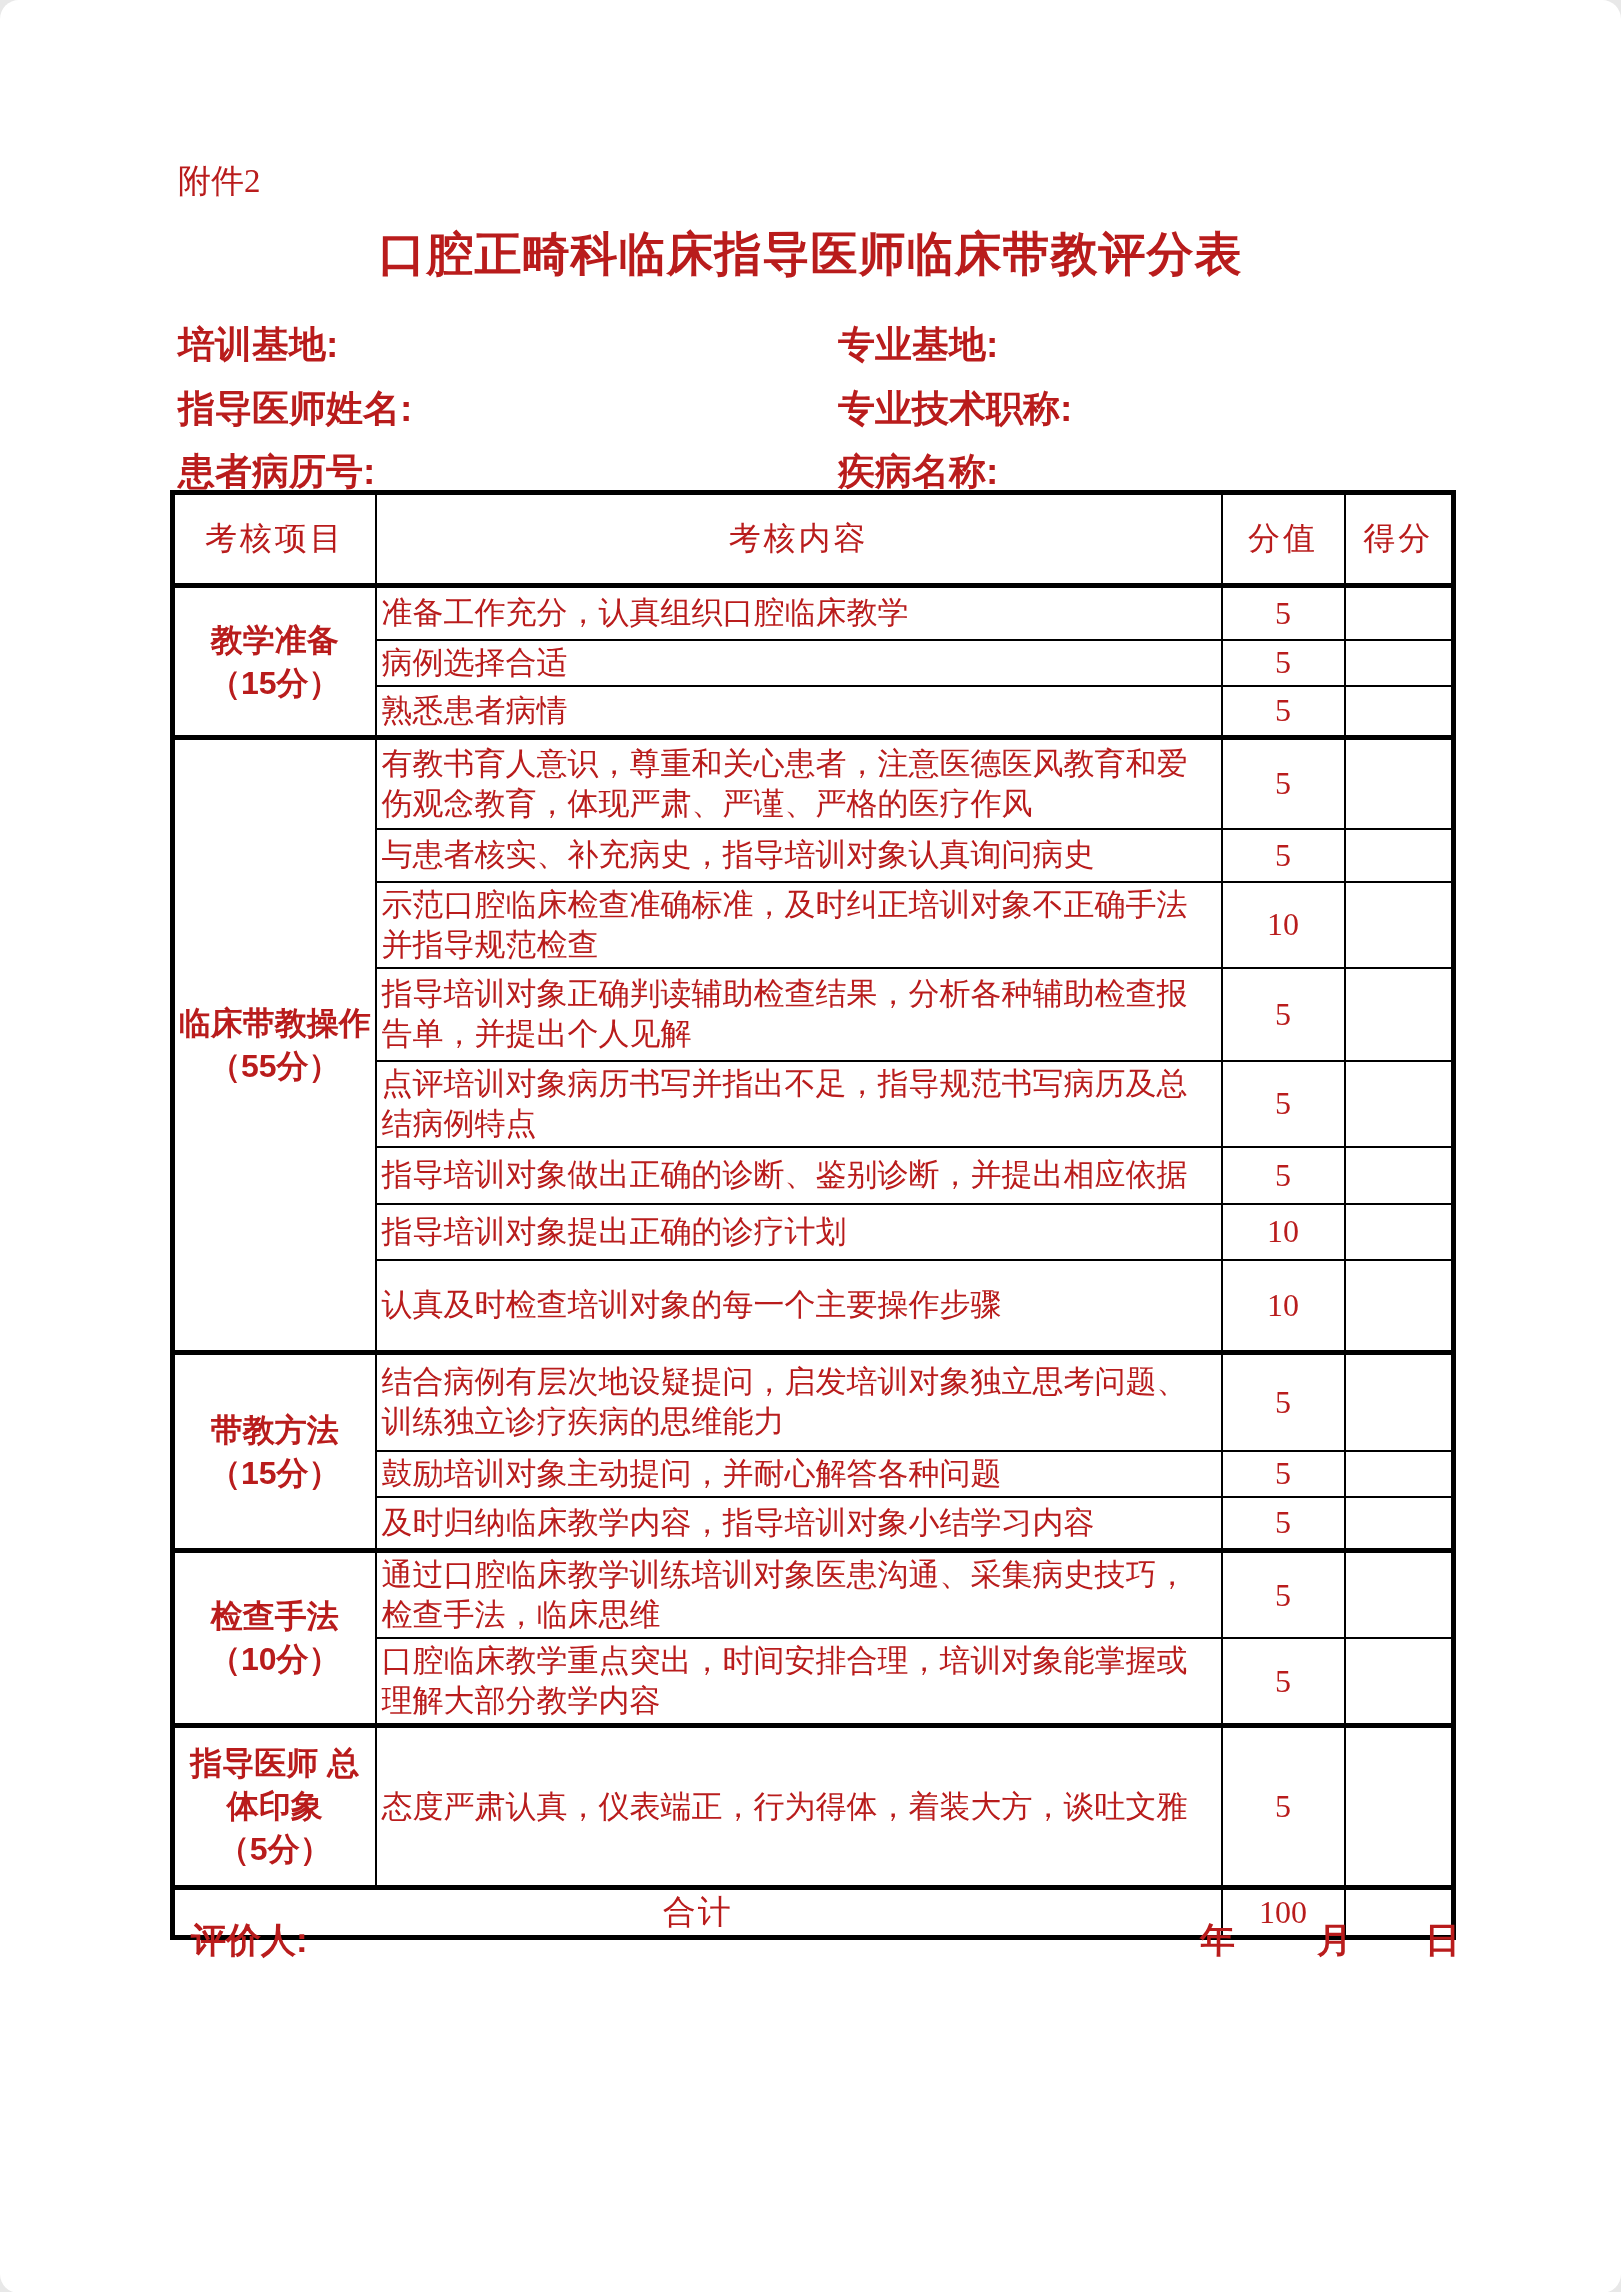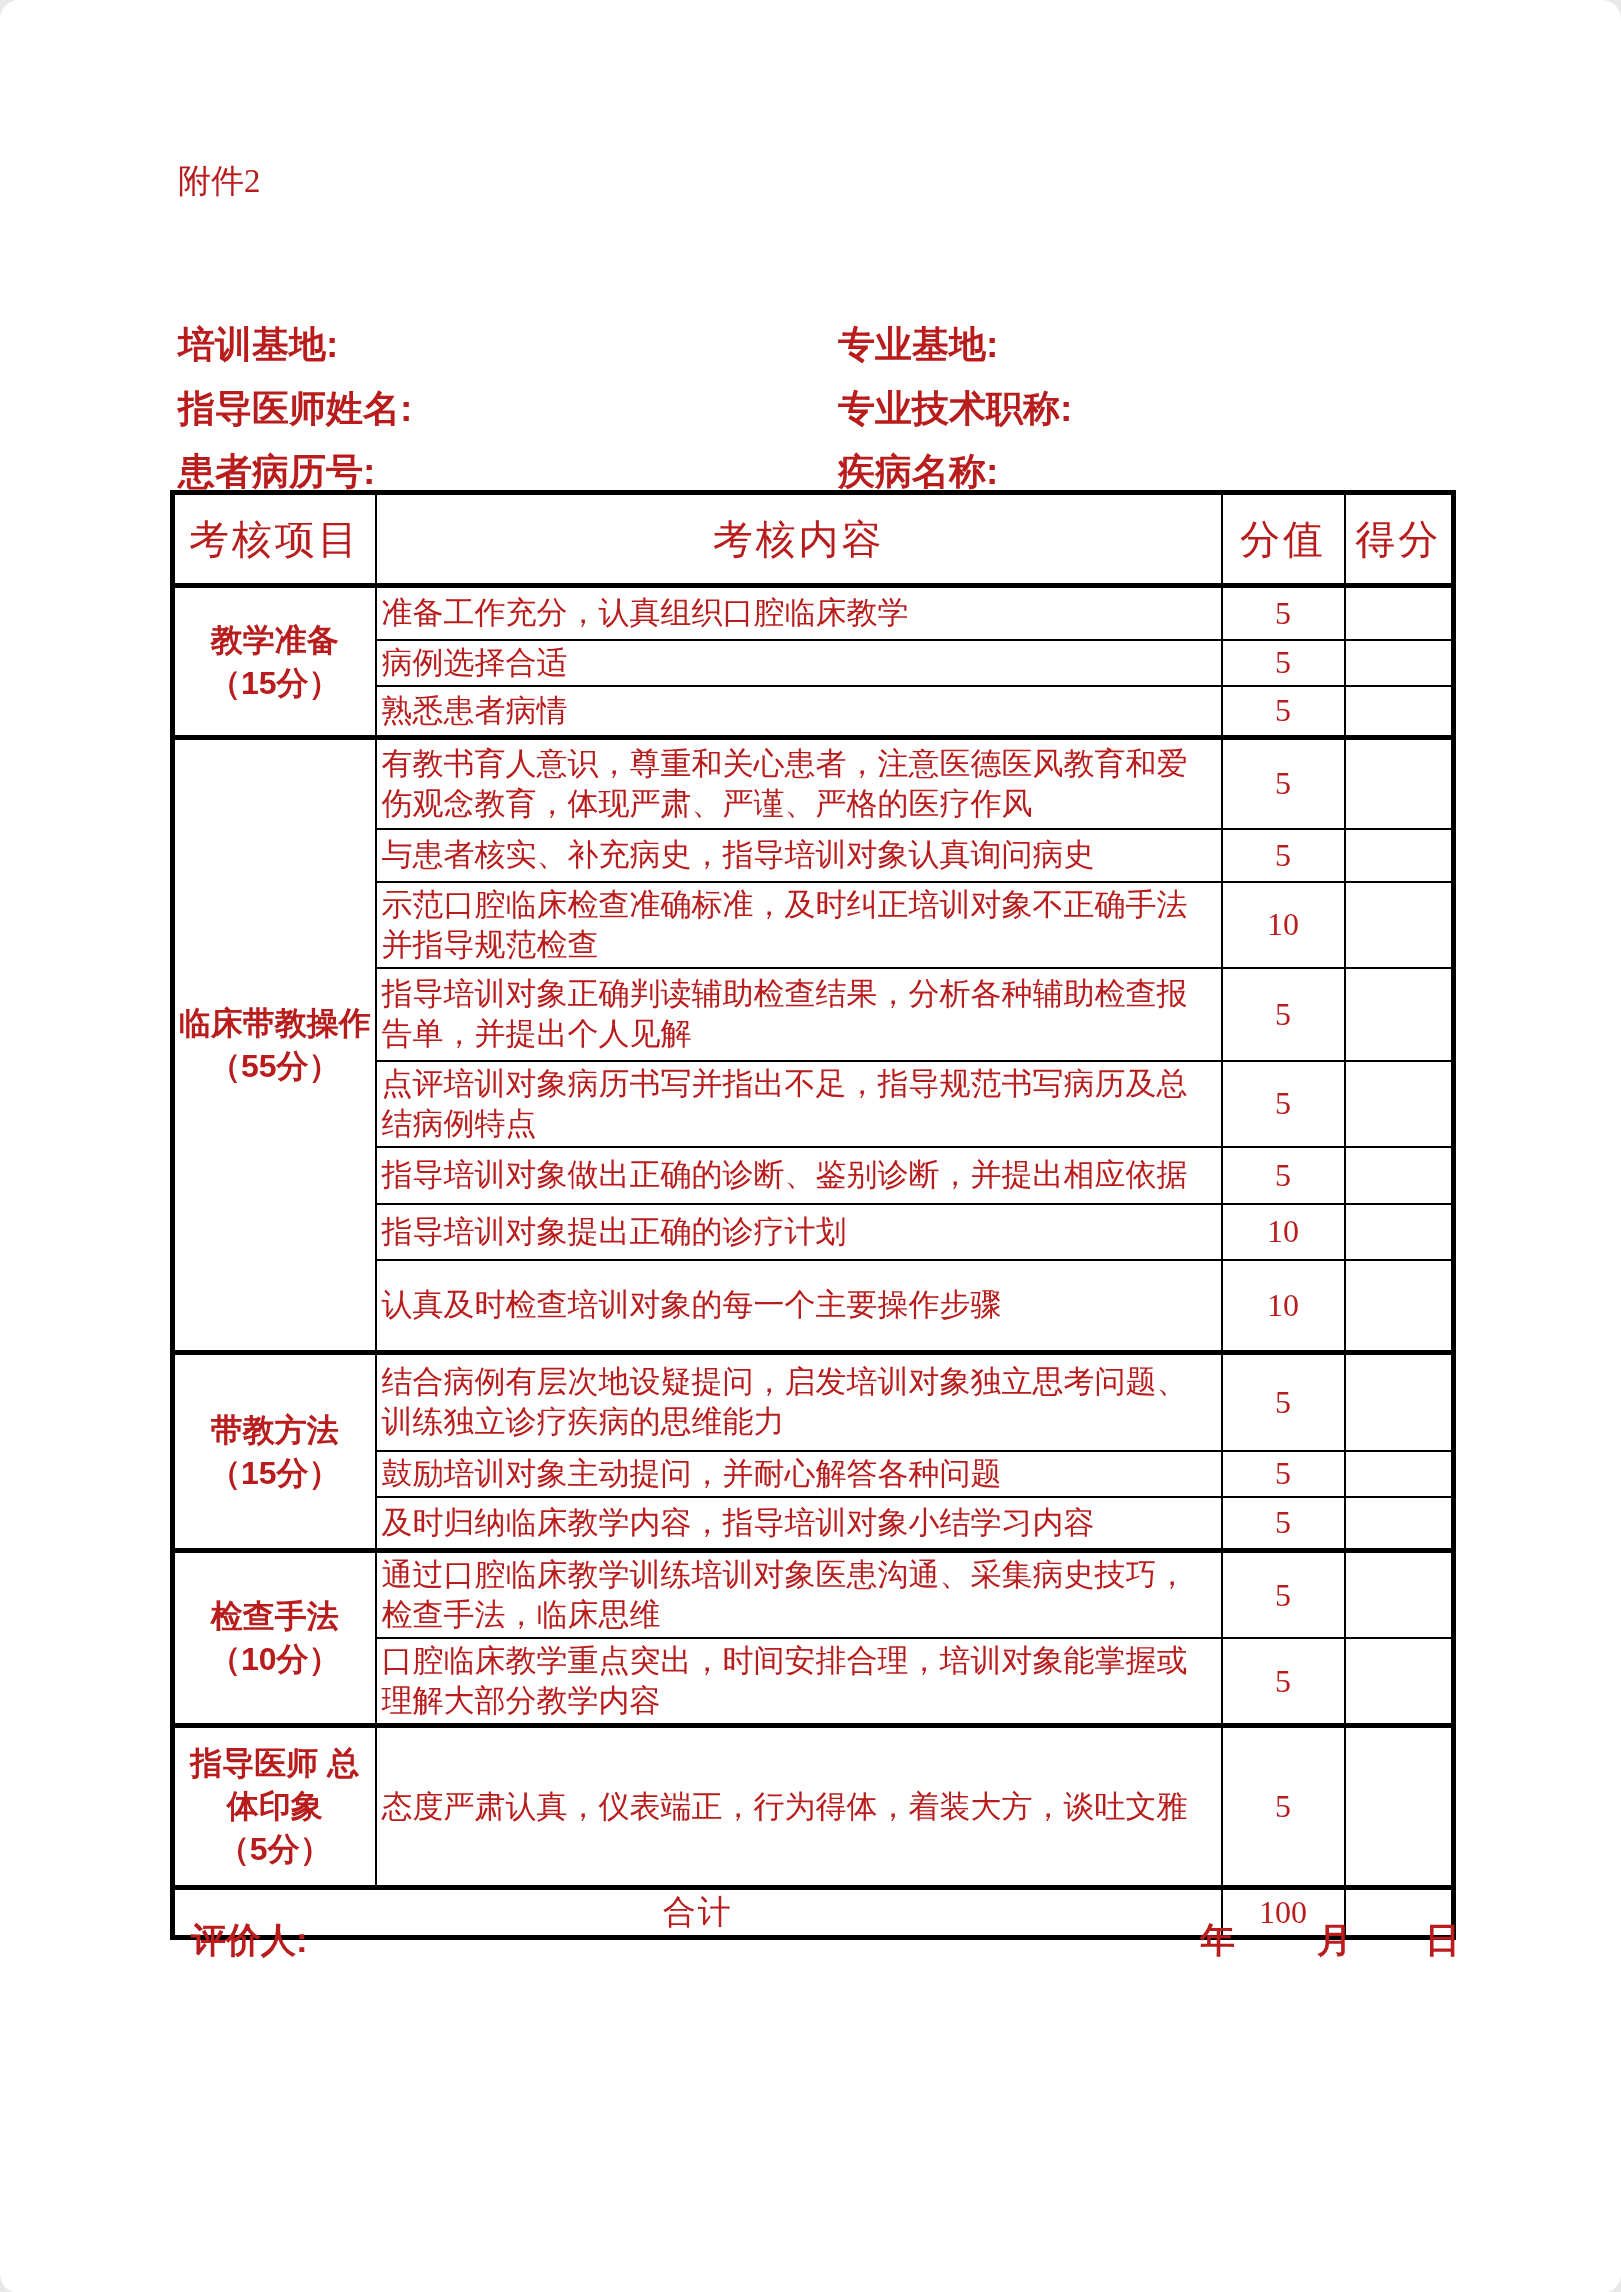--- a/index.html
+++ b/index.html
@@ -41,21 +41,21 @@
     border-collapse:collapse;
     table-layout:fixed;
     border:5.9px solid #000;
   }
   .score-table th, .score-table td {
     border:2.9px solid #000;
     padding:0;
     vertical-align:middle;
   }
   .score-table thead th {
-    font-size:40px; font-weight:normal;
+    font-size:32px; font-weight:normal;
     letter-spacing:2.9px;
     text-align:center;
     border-bottom-width:5.9px;
   }
   td.section {
     font-family:"Liberation Sans", sans-serif;
     font-weight:bold;
     font-size:32px; line-height:43px;
     text-align:center;
     white-space:pre-line;
@@ -89,20 +89,21 @@
   .unit-month { left:1304px; }
   .unit-day   { left:1412px; }
 </style>
 </head>
 <body>
 
 <div class="page">
 
   <div class="attachment">附件2</div>
 
+  <div class="doc-title">口腔正畸科临床指导医师临床带教评分表</div>
 
   <div class="field f-left f-row1">培训基地:</div>
   <div class="field f-right f-row1">专业基地:</div>
   <div class="field f-left f-row2">指导医师姓名:</div>
   <div class="field f-right f-row2">专业技术职称:</div>
   <div class="field f-left f-row3">患者病历号:</div>
   <div class="field f-right f-row3">疾病名称:</div>
 
   <table class="score-table">
     <colgroup>

